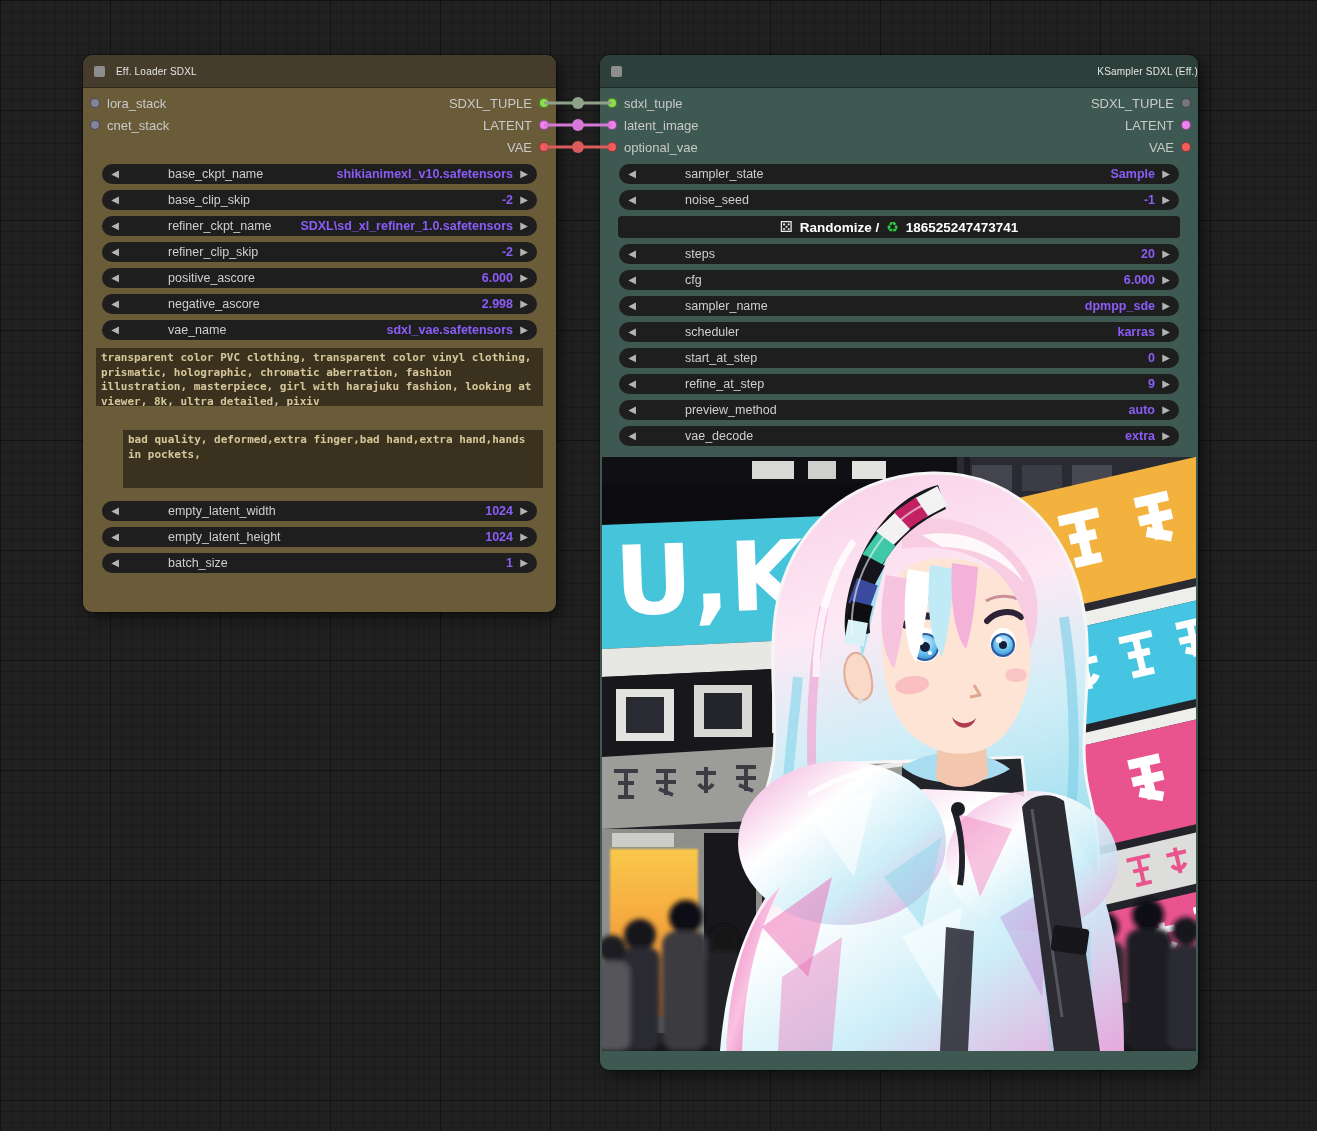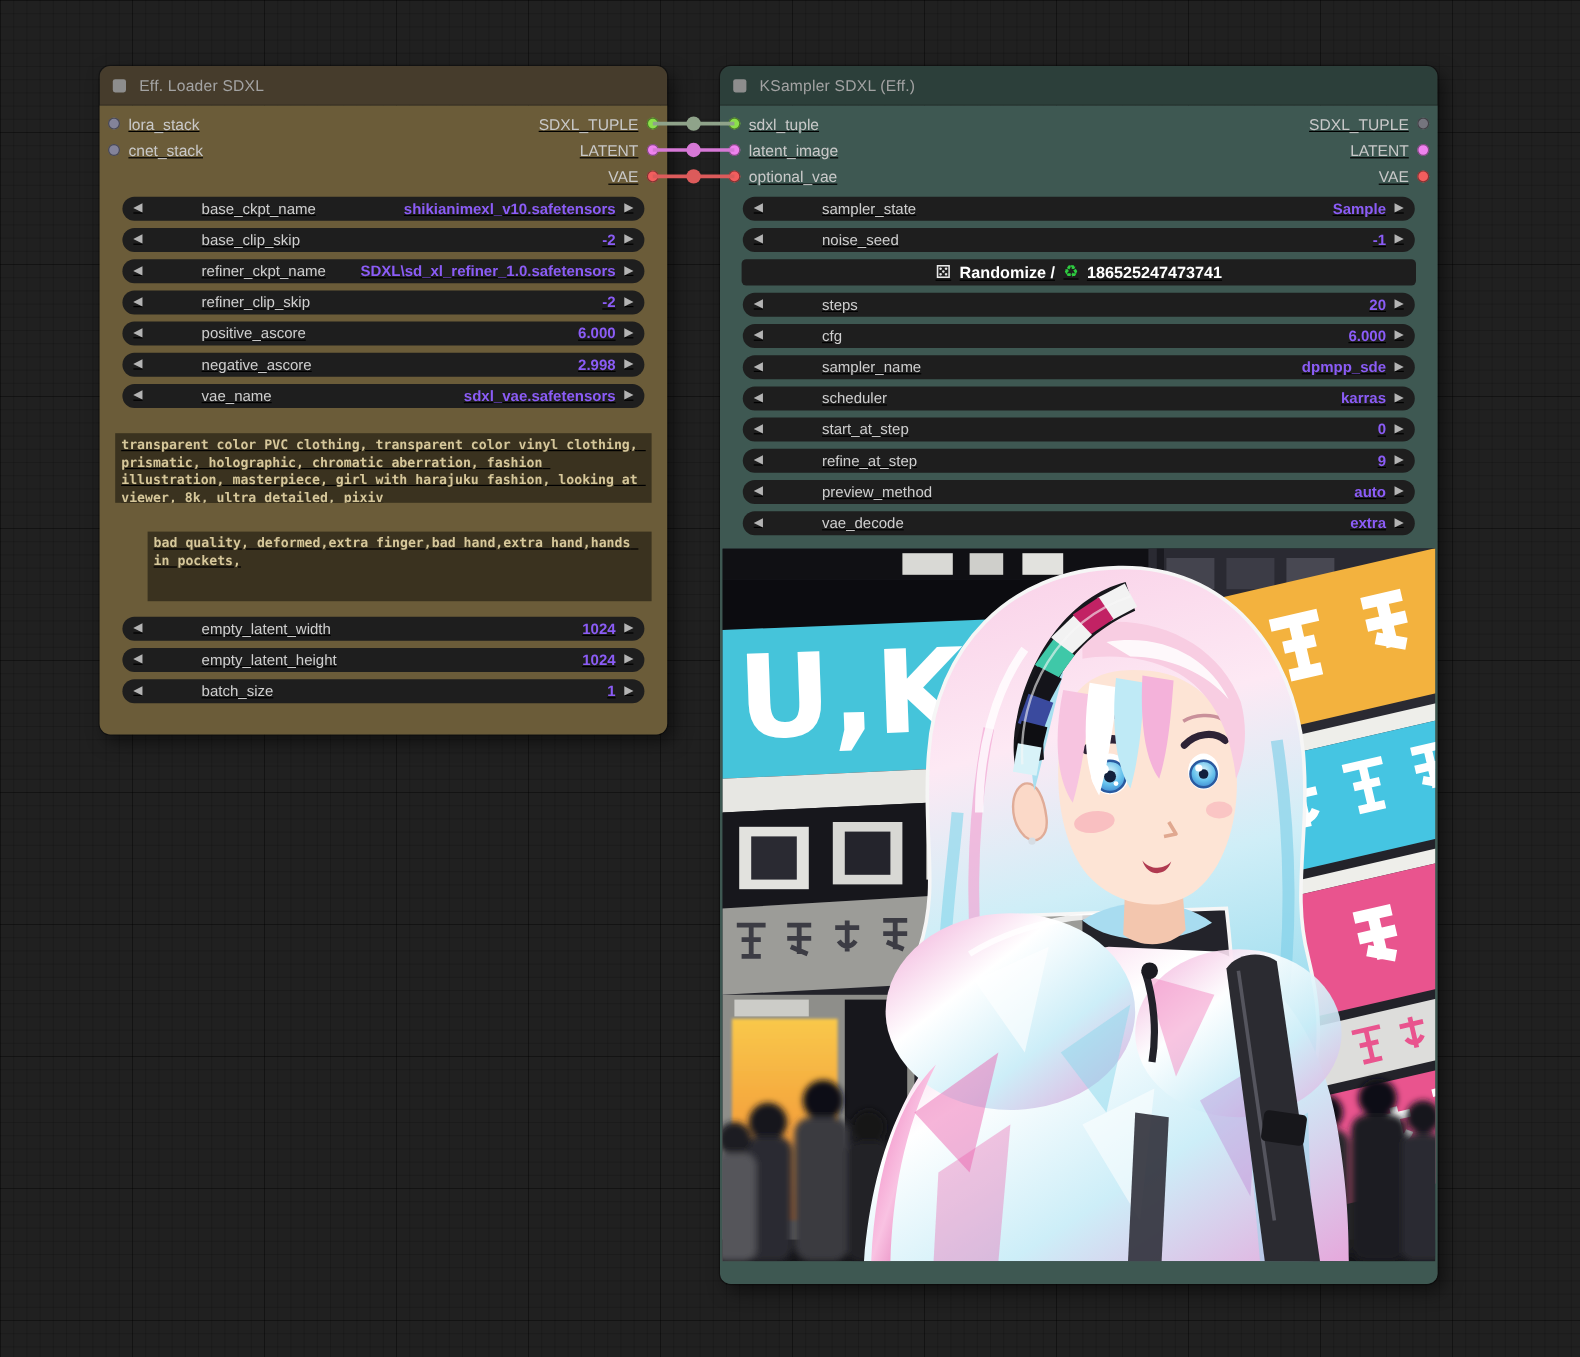--- a/index.html
+++ b/index.html
@@ -24,22 +24,22 @@
     box-shadow:0 0 0 1px rgba(0,0,0,.35), 5px 6px 14px rgba(0,0,0,.5);
   }
   .node-loader{left:83px;top:55px;width:473px;}
   .node-ksampler{left:600px;top:55px;width:598px;}
   .nh{
     height:33px;border-radius:9px 9px 0 0;display:flex;align-items:center;
     padding:0 0 0 11px;gap:11px;box-sizing:border-box;
     border-bottom:1px solid rgba(0,0,0,.35);
   }
   .cbox{width:11px;height:11px;background:#8d8d8d;border-radius:2px;flex:none;}
-  .nh h1{margin:0;font-size:13px;font-weight:400;color:#a3a3a3;letter-spacing:.2px;}
-  .nb{border-radius:0 0 9px 9px;box-sizing:border-box;text-decoration:underline;}
+  .nh h1{margin:0;font-size:10px;font-weight:400;color:#e5e5e5;letter-spacing:.2px;}
+  .nb{border-radius:0 0 9px 9px;box-sizing:border-box;}
   .node-loader .nb{height:524px;}
   .node-ksampler .nb{height:982px;}
   .io{padding-top:4px;}
   .io-row{display:flex;justify-content:space-between;align-items:center;height:22px;padding:0 7px;}
   .port{display:flex;align-items:center;gap:7px;font-size:13px;color:#c9c9c9;}
   .dot{width:10px;height:10px;border-radius:50%;background:#888;box-shadow:inset 0 0 0 1px rgba(0,0,0,.45);flex:none;}
   .port em{font-style:normal;}
   .widgets{margin-top:3px;}
   .widget{
     display:flex;align-items:center;height:20px;background:#1e1e1e;border-radius:10px;
@@ -56,21 +56,21 @@
     display:flex;align-items:center;justify-content:center;gap:7px;
     color:#fff;font-weight:bold;font-size:13.5px;cursor:pointer;
   }
   .seed-button .dice{color:#e8e8e8;font-size:15px;font-family:"DejaVu Sans",sans-serif;}
   .seed-button .recycle{font-family:"DejaVu Sans",sans-serif;font-size:14px;}
   .prompt{
     margin:0 13px;background:#3a321f;color:#d6c79a;
     font:bold 11px/1.32 "DejaVu Sans Mono",monospace;
     padding:3px 5px;height:58px;overflow:hidden;box-sizing:border-box;white-space:pre-wrap;
   }
-  .prompt.pos{margin-top:21px;}
+  .prompt.pos{margin-top:8px;}
   .prompt.neg{margin-top:24px;margin-left:40px;}
   .bottom-widgets{margin-top:13px;}
   .preview-wrap{margin:11px 2px 0;}
   .preview-wrap svg{display:block;}
 </style>
 </head>
 <body>
 
 <div class="canvas">
 
@@ -190,21 +190,21 @@
           <span class="arr">◀</span>
           <span class="wlabel">batch_size</span>
           <span class="wvalue">1</span>
           <span class="arr">▶</span>
         </div>
       </div>
     </div>
   </section>
 
   <section class="node node-ksampler">
-    <header class="nh" style="background: rgb(44, 63, 58);">
+    <header class="nh" style="background: rgb(44, 63, 58); justify-content: space-between;">
       <i class="cbox"></i>
       <h1>KSampler SDXL (Eff.)</h1>
     </header>
     <div class="nb" style="background: rgb(62, 88, 82);">
       <div class="io">
         <div class="io-row">
           <span class="port">
             <i class="dot" style="background: rgb(140, 224, 74);"></i>
             <em>sdxl_tuple</em>
           </span>

